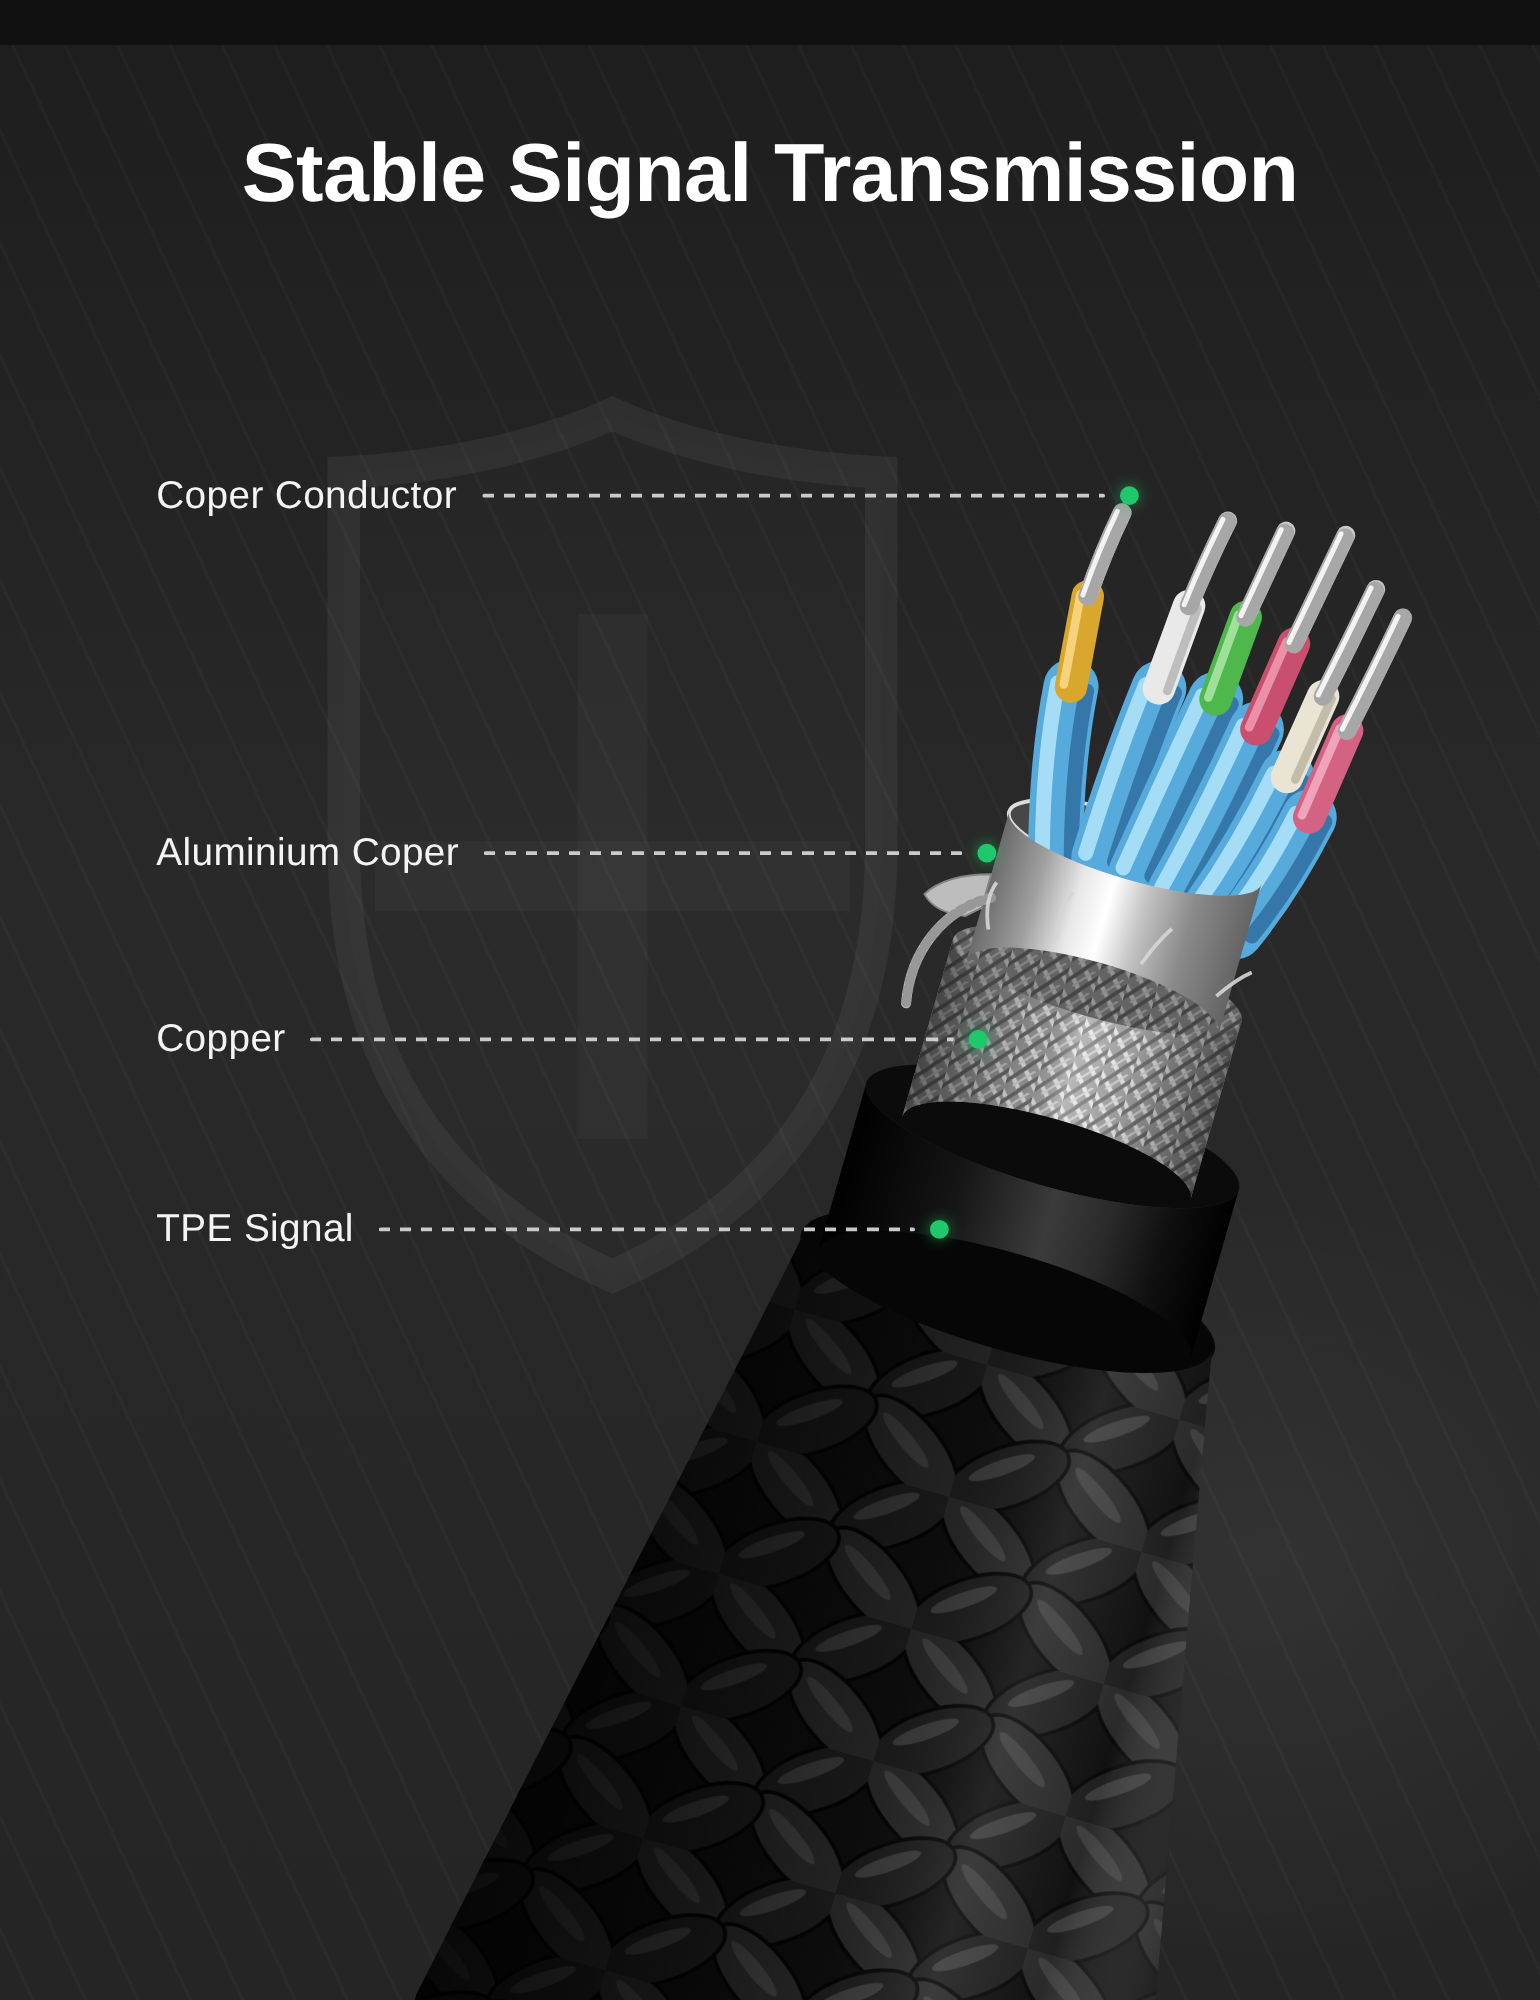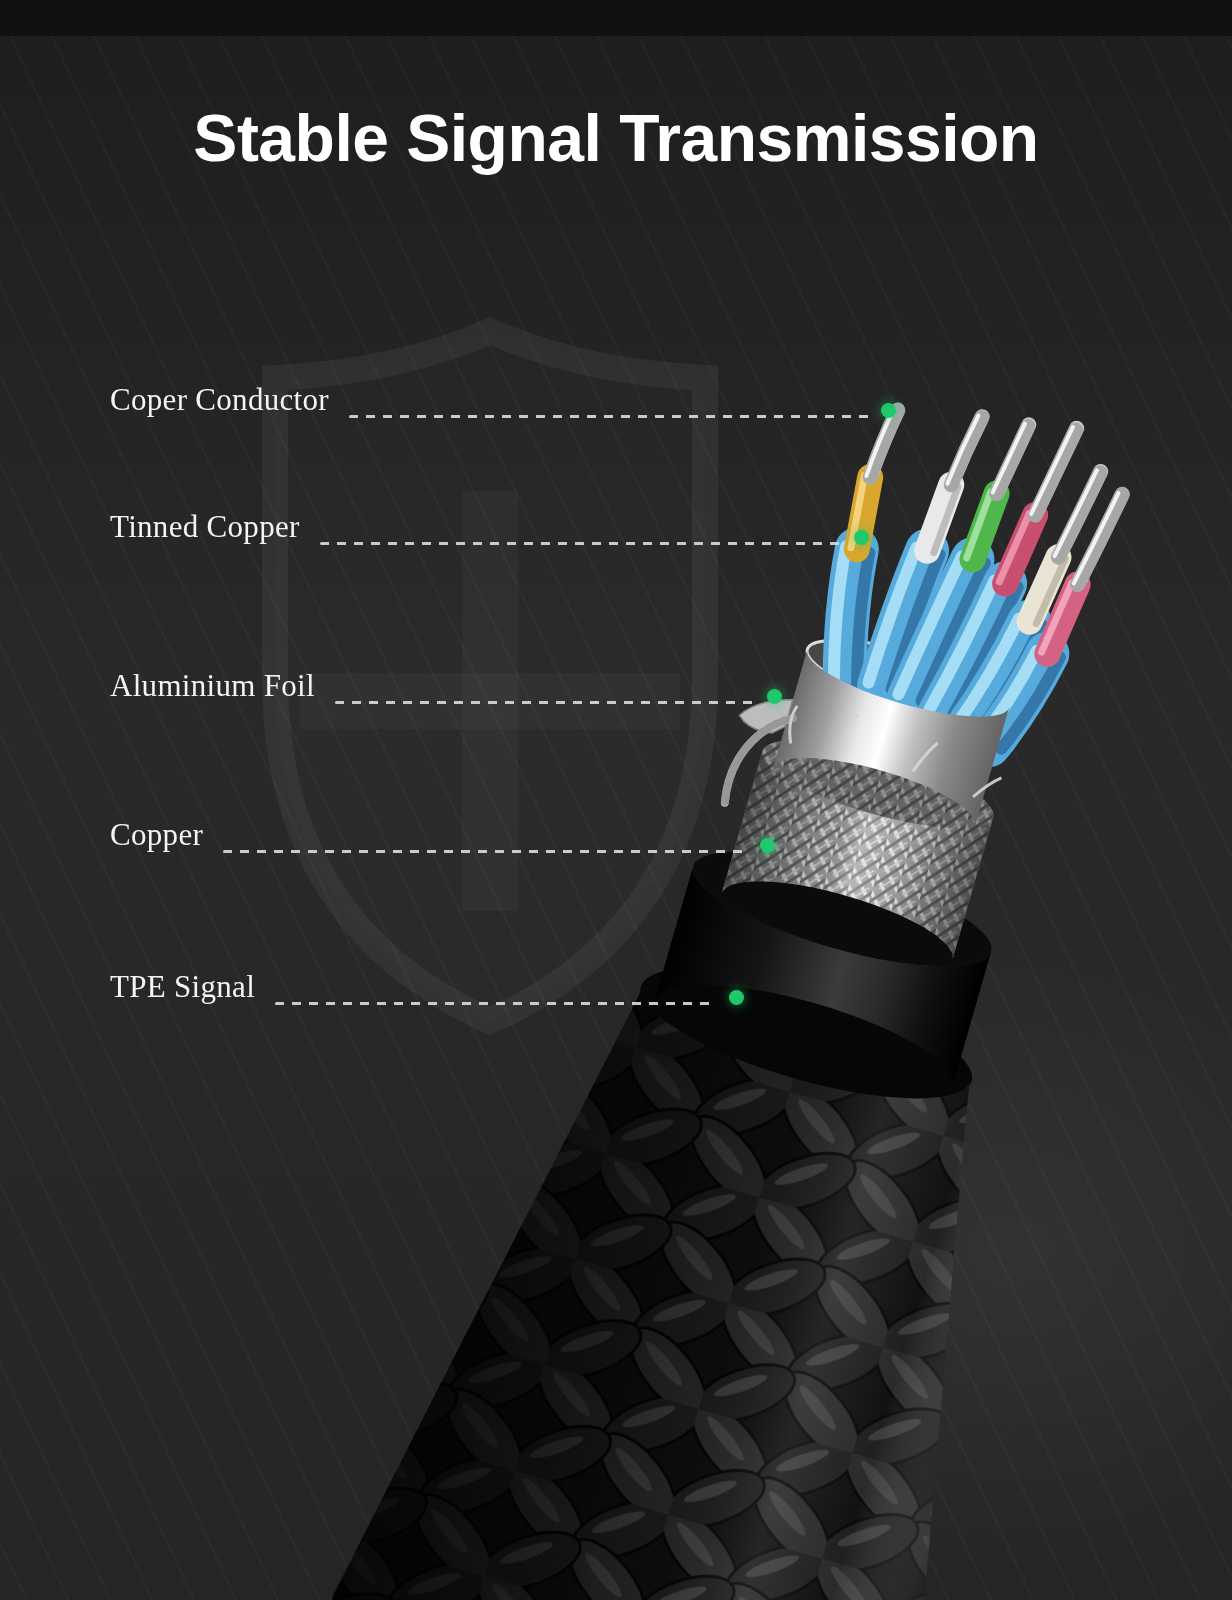--- a/index.html
+++ b/index.html
@@ -11,21 +11,21 @@
       radial-gradient(620px 520px at 82% 76%, rgba(255,255,255,0.055), rgba(255,255,255,0) 62%),
       repeating-linear-gradient(65deg, rgba(255,255,255,0.024) 0 2.5px, rgba(255,255,255,0) 2.5px 38px),
       linear-gradient(180deg,#1e1e1e 0%,#292929 42%,#252525 100%);
     font-family:"Liberation Sans", sans-serif; color:#fff;margin-top:36px;
   }
   .art{ position:absolute; inset:0; width:1232px; height:1600px; display:block; }
   .title{
     position:absolute; top:64px; left:0; width:100%;
     text-align:center; font-size:66px; font-weight:800; letter-spacing:-0.5px; color:#ffffff;
   }
-  .row{ position:absolute; left:110px; height:44px; display:flex; align-items:flex-end;font-family:Liberation Serif, serif; }
+  .row{ position:absolute; left:125px; height:44px; display:flex; align-items:center; }
   .lbl{ font-size:31px; color:#f4f4f4; white-space:nowrap; font-weight:400; letter-spacing:.3px; }
   .leader{
     flex:1; height:3px; margin:0 12px 0 20px; border-radius:2px;
     background:repeating-linear-gradient(90deg,#d3d3d3 0 9px, transparent 9px 17px);
     opacity:.95;
   }
   .dot{
     width:15px; height:15px; border-radius:50%; background:#1fc96b;
     box-shadow:0 0 12px rgba(31,201,107,.65); flex:0 0 15px;
   }
@@ -229,28 +229,23 @@
   </svg>
 
   <h1 class="title">Stable Signal Transmission</h1>
 
   <div class="row" style="top:338px; width:786px">
     <span class="lbl">Coper Conductor</span>
     <span class="leader"></span>
     <span class="dot"></span>
   </div>
 
-  <div class="row" style="top:465px; width:759px">
-    <span class="lbl">Tinned Copper</span>
-    <span class="leader"></span>
-    <span class="dot"></span>
-  </div>
 
   <div class="row" style="top:624px; width:672px">
-    <span class="lbl">Aluminium Foil</span>
+    <span class="lbl">Aluminium Coper</span>
     <span class="leader"></span>
     <span class="dot"></span>
   </div>
 
   <div class="row" style="top:773px; width:665px">
     <span class="lbl">Copper</span>
     <span class="leader"></span>
     <span class="dot"></span>
   </div>
 

